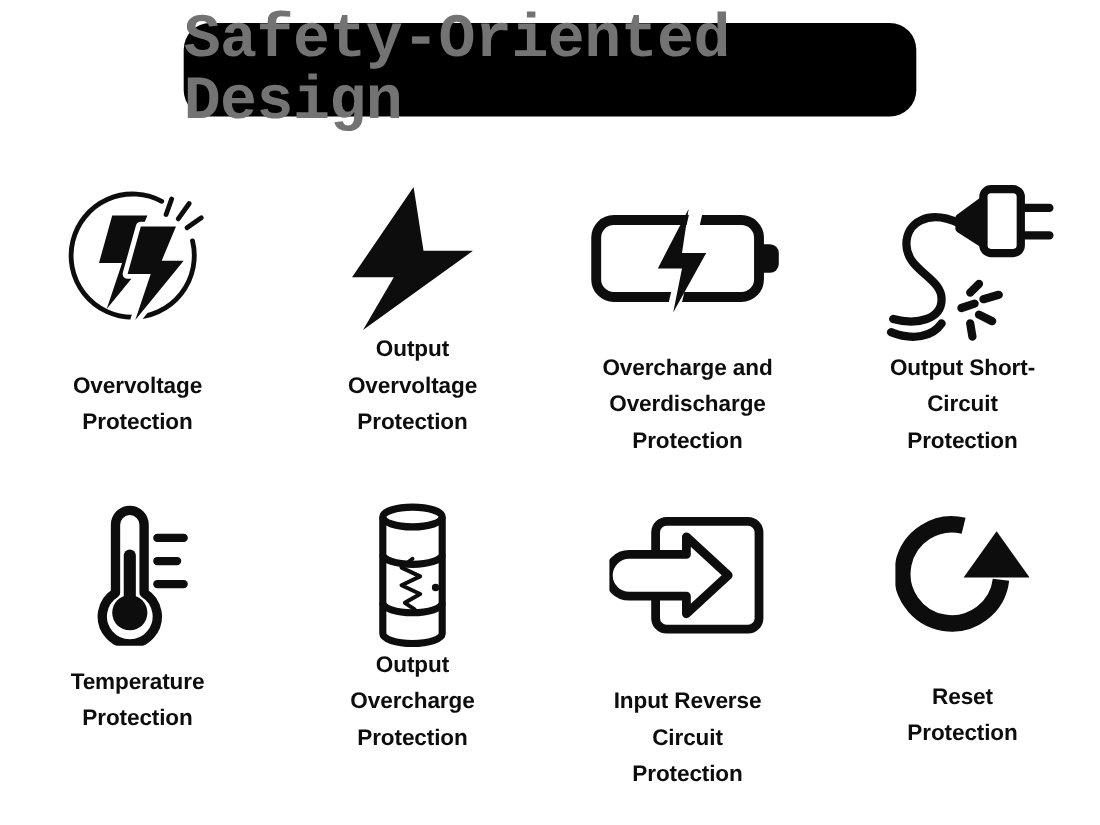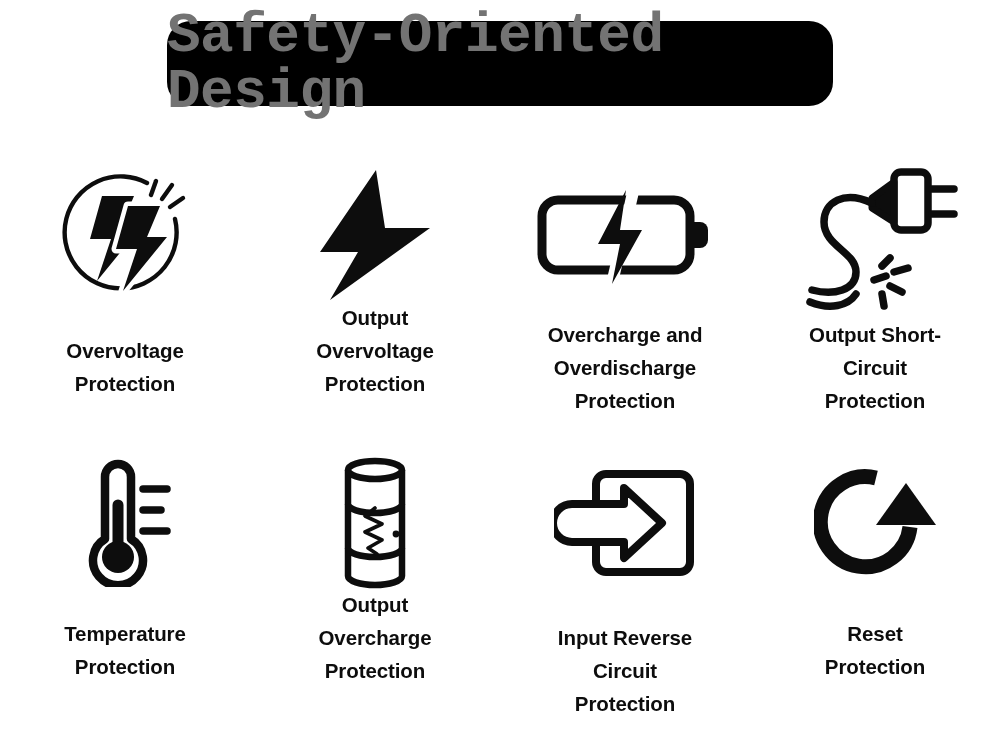--- a/index.html
+++ b/index.html
@@ -78,21 +78,21 @@
     letter-spacing: -0.1px;
     max-width: 205px;
     font-family: "Liberation Sans", sans-serif;
   }
   
   .cell.r1c1 .icon-box { height: 150px; }
   .cell.r1c1 .label { margin-top: 24px; }
   .cell.r1c2 .label { margin-top: -9px; }
   .cell.r1c3 .label { margin-top: 8px; }
   .cell.r1c4 .label { margin-top: 8px; }
-  .cell.r2c1 .label { margin-top: 22px; }
+  .cell.r2c1 .label { margin-top: 8px; }
   .cell.r2c2 .label { margin-top: -7px; }
   .cell.r2c3 .label { margin-top: 26px; }
   .cell.r2c4 .label { margin-top: 22px; }
 
   .cell.r2c1 .icon-box,
   .cell.r2c2 .icon-box,
   .cell.r2c3 .icon-box,
   .cell.r2c4 .icon-box { height: 145px; }
 
   svg { display: block; }

